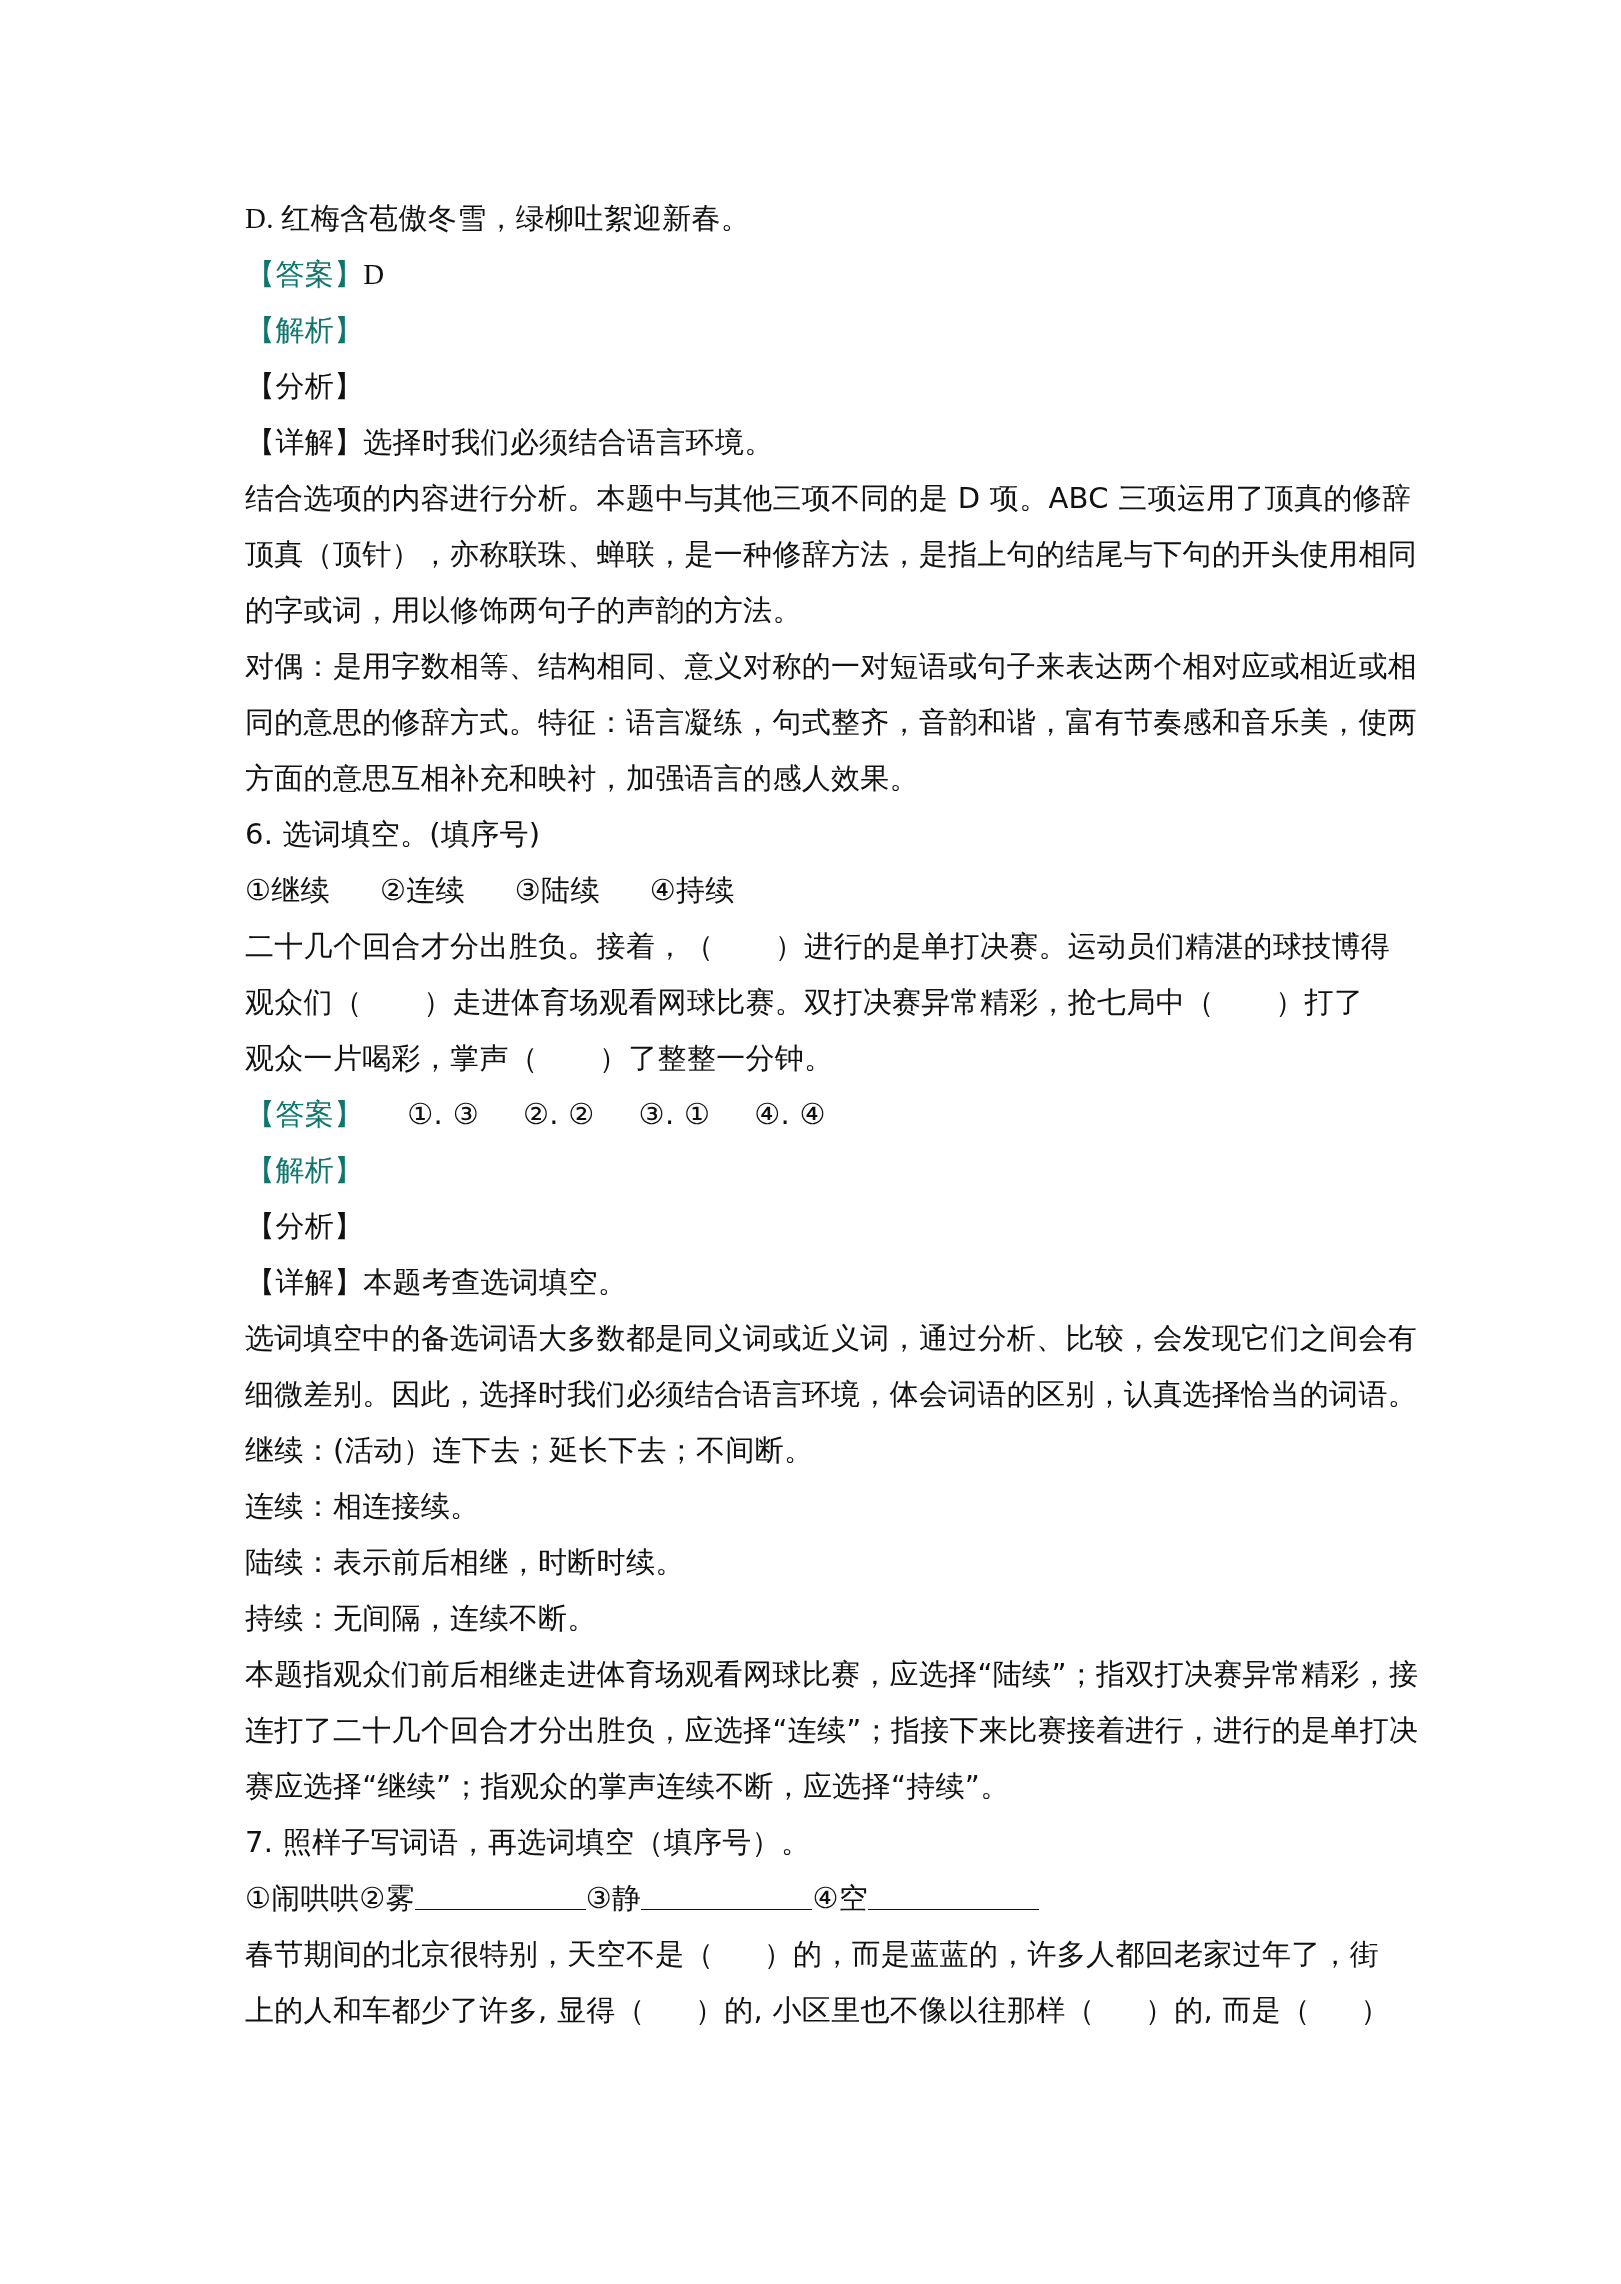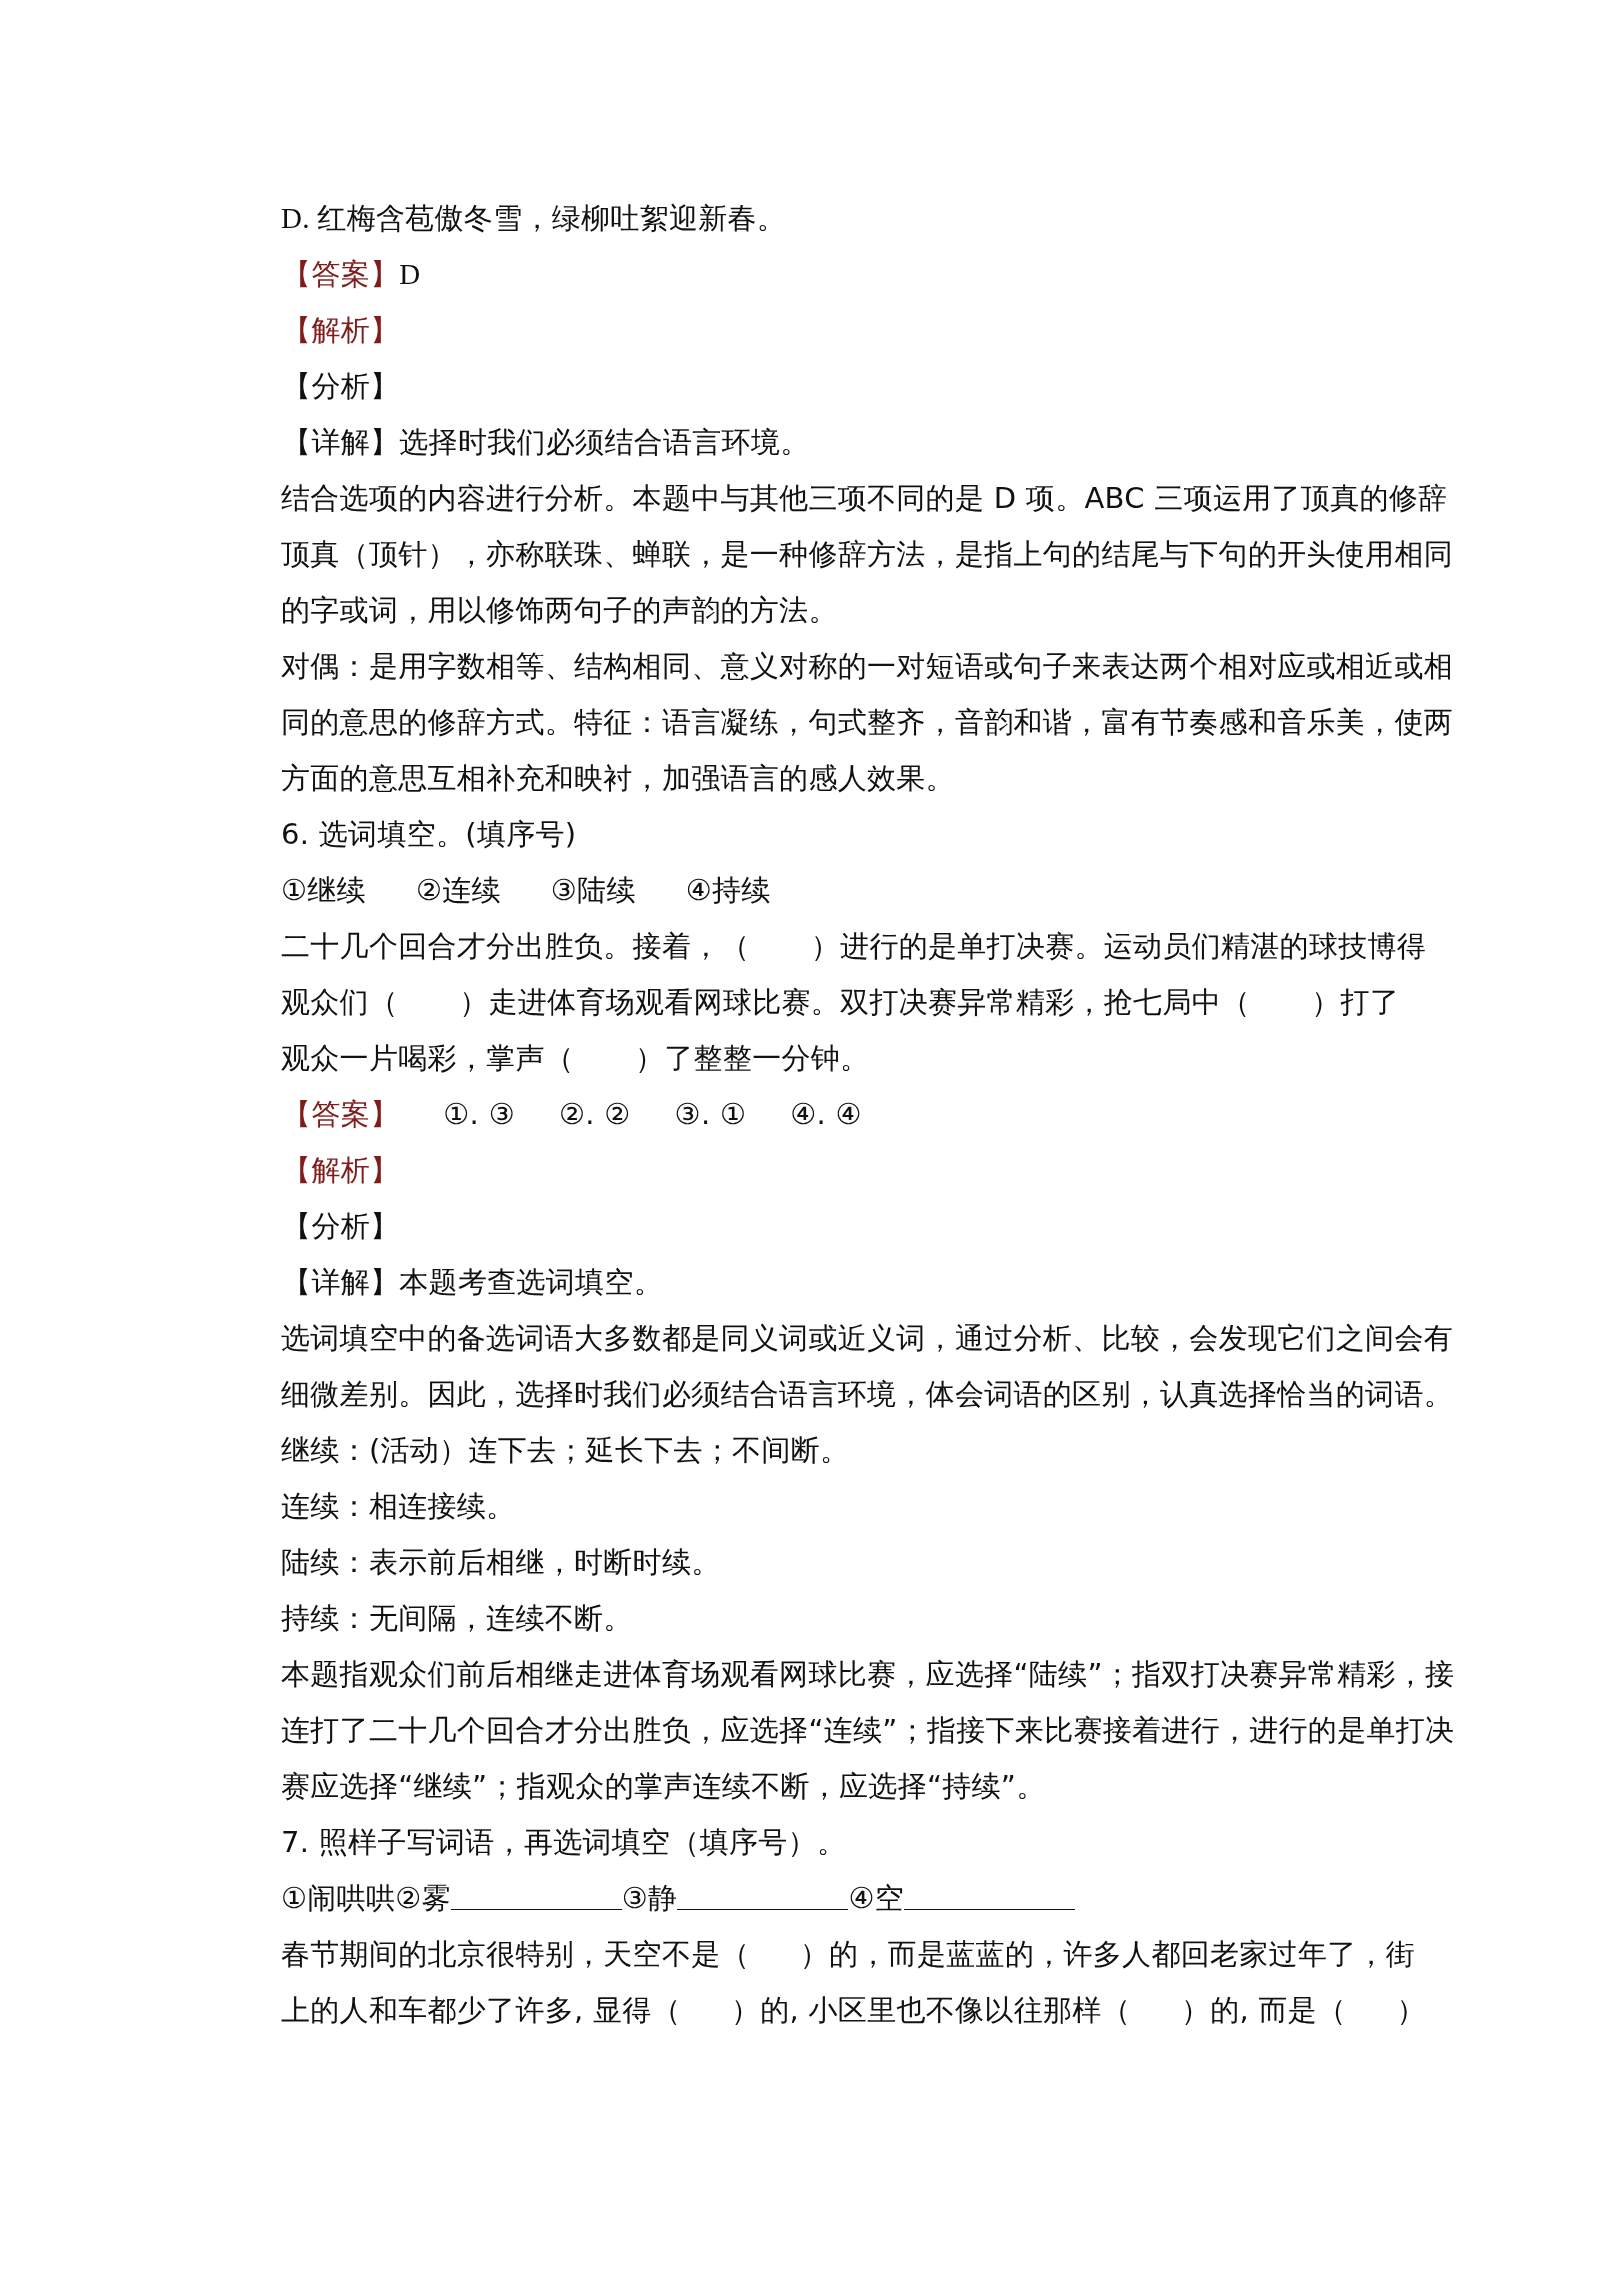--- a/index.html
+++ b/index.html
@@ -13,34 +13,33 @@
       position: relative;
       overflow: hidden;
       font-family: "DejaVu Sans", "Liberation Sans", sans-serif;
       color: #111111;
     }
     .page {
       position: absolute;
       left: 245px;
       top: 190px;
       width: 1147px;
-      margin-left: 36px;
     }
     .line {
       height: 56px;
       line-height: 56px;
       font-size: 29px;
       white-space: nowrap;
       letter-spacing: 0.3px;
     }
     .serif {
       font-family: "Liberation Serif", "DejaVu Serif", serif;
     }
     .tag-blue {
-      color: #7f1d1d;
+      color: #0f766e;
     }
     .tag-black {
       color: #111111;
     }
     .indent-tag {
       margin-left: 1.1px;
     }
     .gap-md { display: inline-block; width: 50px; }
     .paren-space { display: inline-block; width: 61px; }
     .paren-space-sm { display: inline-block; width: 50px; }

